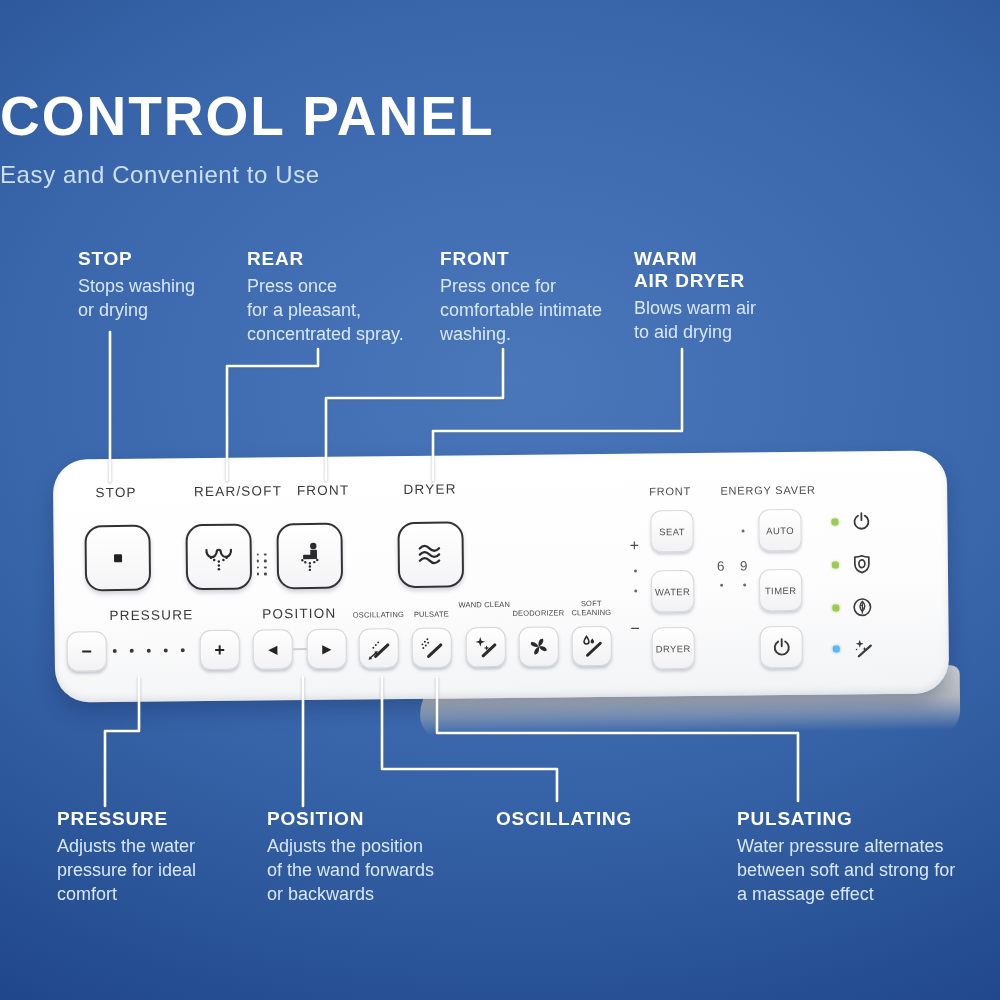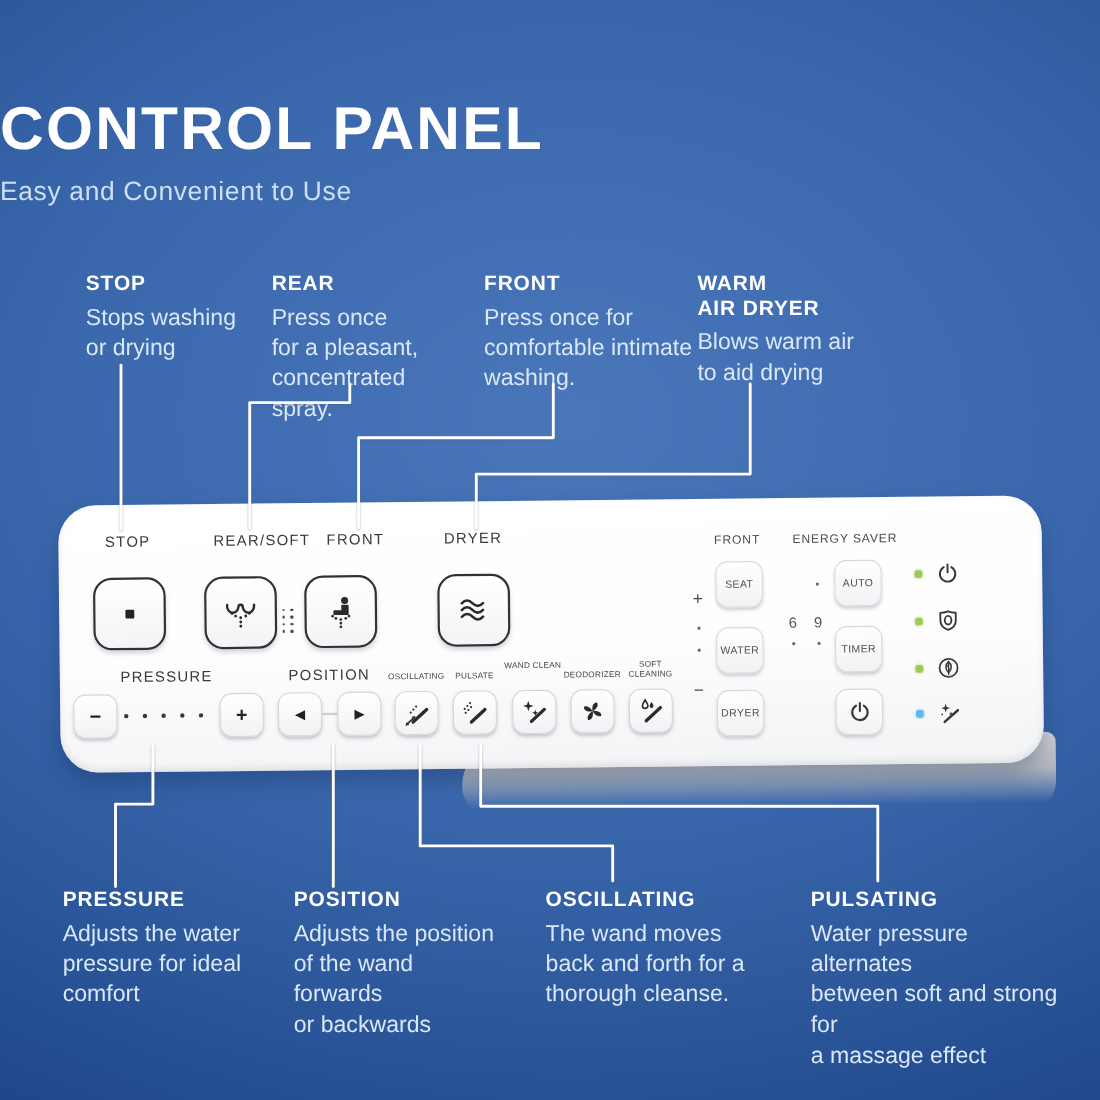--- a/index.html
+++ b/index.html
@@ -15,21 +15,21 @@
     position:absolute; top:84px; left:0; width:1000px; text-align:left;
     font-size:55px; font-weight:800; color:#ffffff; letter-spacing:2px;
   }
   .subtitle {
     position:absolute; top:161px; left:0; width:1000px; 
     font-size:24px; font-weight:400; color:#cde0f3; letter-spacing:0.6px;
   }
   
   .callout { position:absolute; color:#fff; }
   .callout h3 { font-size:19px; font-weight:700; letter-spacing:0.8px; color:#ffffff; margin-bottom:5px; white-space:pre-line; }
-  .callout p  { font-size:21px; line-height:1.32; color:#d9e7f6; white-space:pre-line; }
+  .callout p  { font-size:18px; line-height:1.32; color:#d9e7f6; white-space:pre-line; }
   
   #leaders { position:absolute; left:0; top:0; z-index:6; pointer-events:none;
              filter:drop-shadow(0 1px 1px rgba(80,95,120,0.45)); }
   #leaders path { stroke:#ffffff; stroke-width:2.6; fill:none; stroke-linecap:round; stroke-linejoin:round; }
   
   #panel {
     position:absolute; left:54px; top:455px; width:894px; height:243px; z-index:3;
     background:linear-gradient(178deg, #ffffff 0%, #fdfdfe 55%, #f2f3f4 100%);
     border-radius:34px; transform:rotate(-0.6deg);
     box-shadow:0 10px 20px rgba(15,35,80,0.30), inset 0 -3px 6px rgba(180,186,195,0.35);
@@ -124,23 +124,20 @@
 comfort</p>
   </div>
   <div class="callout" style="left:267px;top:808px;width:190px">
     <h3>POSITION</h3>
     <p>Adjusts the position
 of the wand forwards
 or backwards</p>
   </div>
   <div class="callout" style="left:496px;top:808px;width:190px">
     <h3>OSCILLATING</h3>
-    <p>The wand moves
-back and forth for a
-thorough cleanse.</p>
   </div>
   <div class="callout" style="left:737px;top:808px;width:230px">
     <h3>PULSATING</h3>
     <p>Water pressure alternates
 between soft and strong for
 a massage effect</p>
   </div>
 
   <div id="panel-lip"></div>
 

